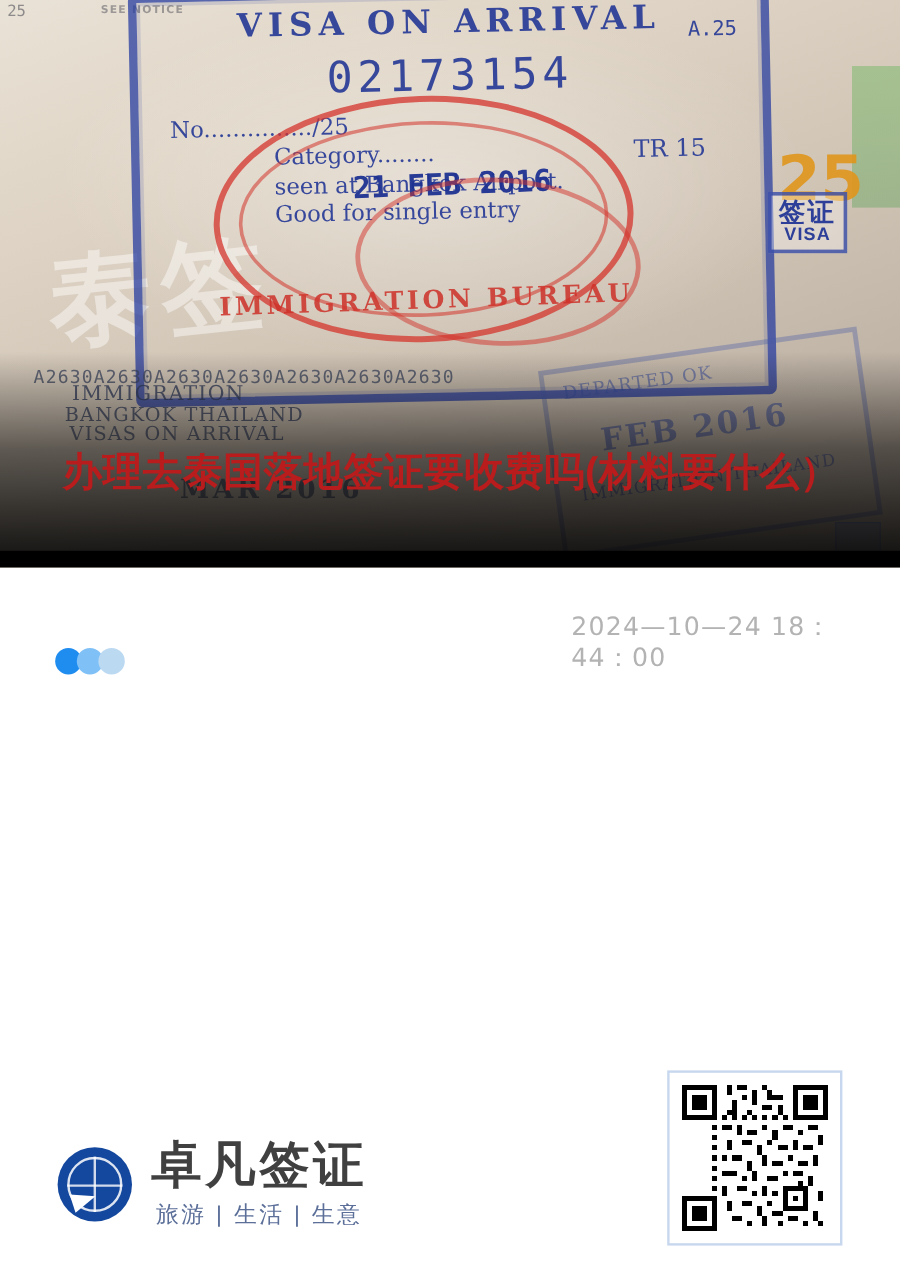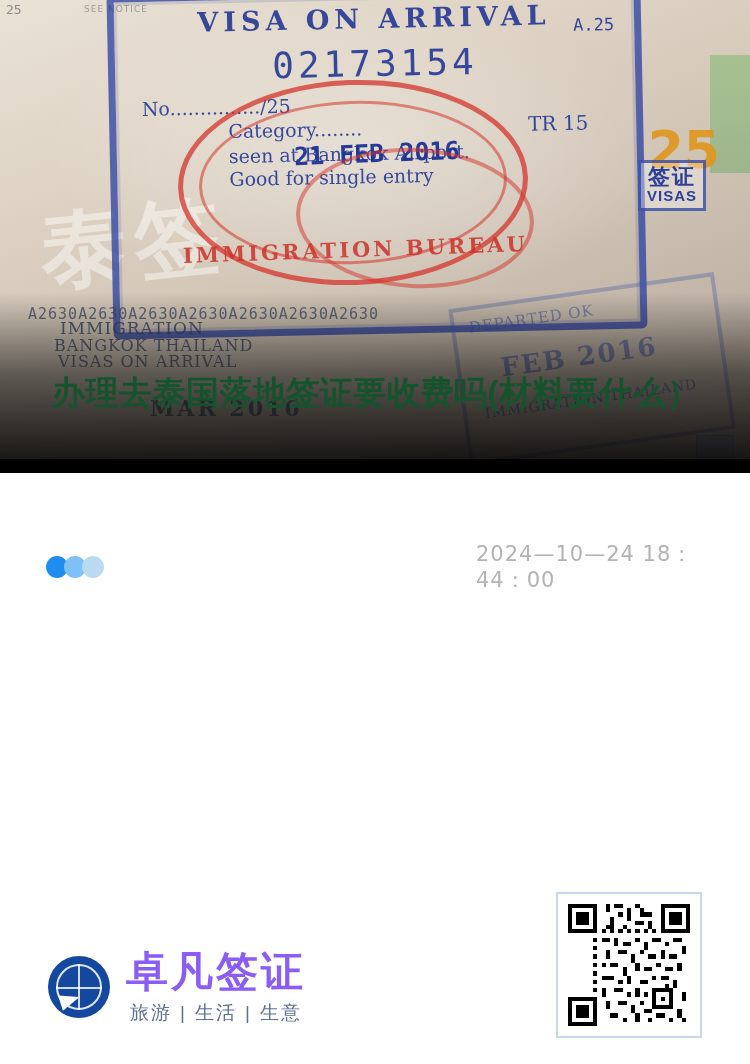--- a/index.html
+++ b/index.html
@@ -175,20 +175,21 @@
     font-size: 13px;
     color: rgba(80,80,90,0.6);
   }
   .corner-label {
     position: absolute;
     left: 84px; top: 4px;
     font-family: "DejaVu Sans", sans-serif;
     font-size: 9px;
     color: rgba(80,80,90,0.5);
     letter-spacing: 1px;
+    font-weight: bold;
   }
   .green-tab {
     position: absolute;
     right: 0; top: 55px;
     width: 40px; height: 118px;
     background: linear-gradient(180deg, rgba(150,190,130,0.75), rgba(120,170,110,0.55));
   }
   .lines-icon {
     position: absolute;
     right: 16px; bottom: 10px;
@@ -201,43 +202,43 @@
     position: absolute;
     left: 0; right: 0; bottom: 0;
     height: 180px;
     background: linear-gradient(180deg, rgba(0,0,0,0) 0%, rgba(0,0,0,0.55) 45%, rgba(0,0,0,0.92) 100%);
   }
   .hero-title {
     position: absolute;
     left: 52px;
     right: 46px;
     bottom: 36px;
-    color: #14532d;
+    color: #b91c1c;
     font-size: 33px;
     font-weight: bold;
     line-height: 1.32;
     letter-spacing: 0.5px;
   }
   .hero-black-strip {
     position: absolute;
     left: 0; right: 0; bottom: 0;
     height: 14px;
     background: #000;
   }
 
   
   .content {
     position: relative;
     padding: 0 46px;
   }
   .meta-row {
     display: flex;
-    align-items: center;
+    align-items: flex-end;
     justify-content: space-between;
-    padding-top: 68px;
+    padding-top: 36px;
   }
   .dots {
     display: flex;
     align-items: center;
     gap: 0;
   }
   .dot {
     width: 22px; height: 22px;
     border-radius: 50%;
   }
@@ -309,21 +310,21 @@
     width: 0; height: 0;
     border-left: 20px solid #ffffff;
     border-top: 8px solid transparent;
     border-bottom: 8px solid transparent;
     transform: rotate(-18deg);
   }
   .brand-text { line-height: 1; }
   .brand-name {
     font-size: 42px;
     font-weight: bold;
-    color: #8b5cf6;
+    color: #404040;
     letter-spacing: 3px;
     font-family: "Liberation Serif", serif;
   }
   .brand-sub {
     margin-top: 10px;
     font-size: 19px;
     color: #5b6f99;
     letter-spacing: 2px;
   }
   .brand-sub span { margin: 1px 4px; }
@@ -368,21 +369,21 @@
     </div>
 
     <div class="stamp-red">
       <div class="r-bottom">IMMIGRATION BUREAU</div>
     </div>
     <div class="stamp-red-2"></div>
 
     <div class="big25">25</div>
     <div class="visas-box">
       <div class="cn">签证</div>
-      <div class="en">VISAS</div>
+      <div class="en">VISA</div>
     </div>
 
     <div class="mrz">A2630A2630A2630A2630A2630A2630A2630</div>
     <div class="imm-line1">IMMIGRATION</div>
     <div class="imm-line2">BANGKOK THAILAND</div>
     <div class="imm-line3">VISAS ON ARRIVAL</div>
     <div class="mar2016">MAR 2016</div>
 
     <div class="dep-stamp">
       <div class="d1">DEPARTED OK</div>

